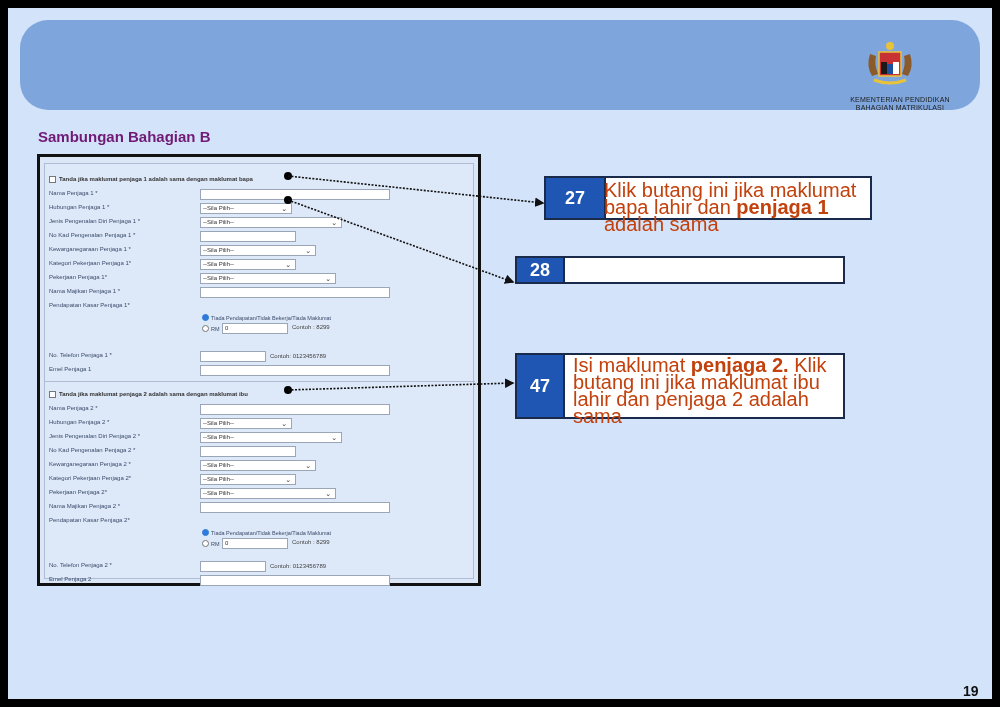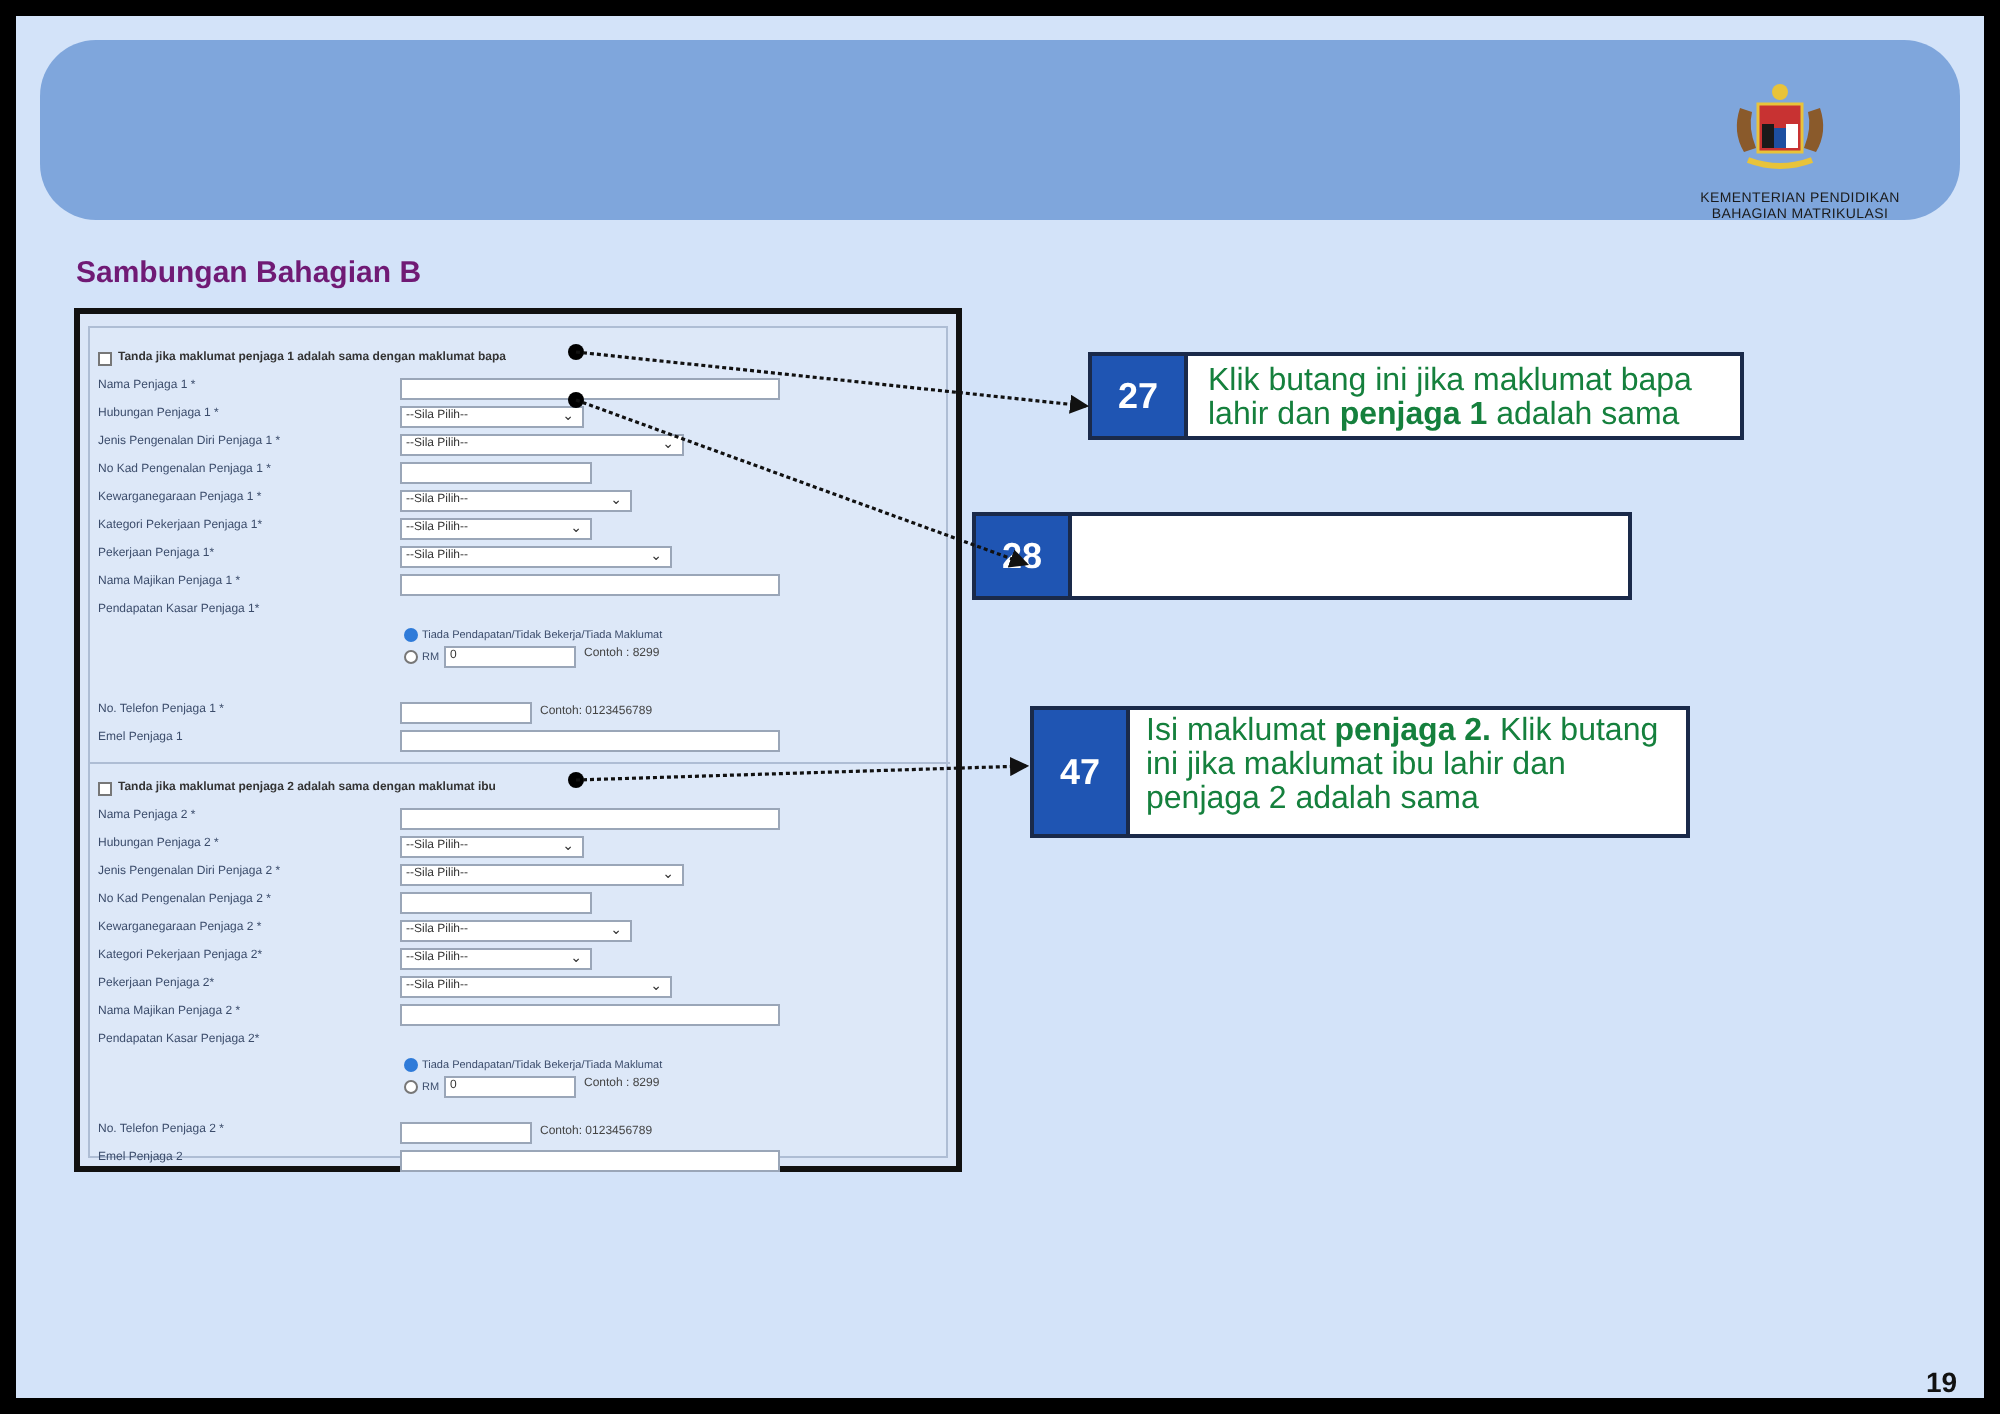--- a/index.html
+++ b/index.html
@@ -66,21 +66,21 @@
 
   .callout {
     position: absolute; background: #fff; border: 2px solid #1a2a4a;
   }
   .callout .num {
     position: absolute; left: 0; top: 0; bottom: 0; background: #1f55b3; color: #fff;
     font-weight: bold; font-size: 18px; display: flex; align-items: center; justify-content: center;
     border-right: 2px solid #1a2a4a;
   }
   .callout .text {
-    position: absolute; top: 2px; font-size: 16px; line-height: 17px; color: #15803d;
+    position: absolute; top: 2px; font-size: 20px; line-height: 17px; color: #c2410c;
   }
   .callout .text b { font-weight: bold; }
   svg.connectors { position: absolute; left: 0; top: 0; width: 1000px; height: 707px; pointer-events: none; }
 
   .page-num { position: absolute; left: 955px; top: 675px; font-size: 14px; color: #111; font-weight: bold; }
 </style>
 </head>
 <body>
 
 <div class="page">
@@ -217,25 +217,25 @@
         <span class="hint" style="left:225px">Contoh: 0123456789</span>
       </div>
       <div class="row" style="top:410px;height:8px">
         <span class="lbl">Emel Penjaga 2</span>
         <span class="inp" style="left:155px;width:190px"></span>
       </div>
     </div>
   </div>
 
   <div class="callout" style="left:536px;top:168px;width:328px;height:44px">
-    <div class="num" style="width:48px">27</div>
+    <div class="num" style="width:60px">27</div>
     <div class="text" style="left:58px;width:266px;top:4px"><span>Klik butang ini jika maklumat bapa lahir dan </span><b>penjaga 1</b><span> adalah sama</span></div>
   </div>
 
-  <div class="callout" style="left:478px;top:248px;width:330px;height:44px">
+  <div class="callout" style="left:507px;top:248px;width:330px;height:28px">
     <div class="num" style="width:48px">28</div>
   </div>
 
   <div class="callout" style="left:507px;top:345px;width:330px;height:66px">
     <div class="num" style="width:48px">47</div>
     <div class="text" style="left:56px;width:270px;top:2px"><span>Isi maklumat </span><b>penjaga 2.</b><span> Klik butang ini jika maklumat ibu lahir dan penjaga 2 adalah sama</span></div>
   </div>
 
   <div class="page-num">19</div>
 </div>

